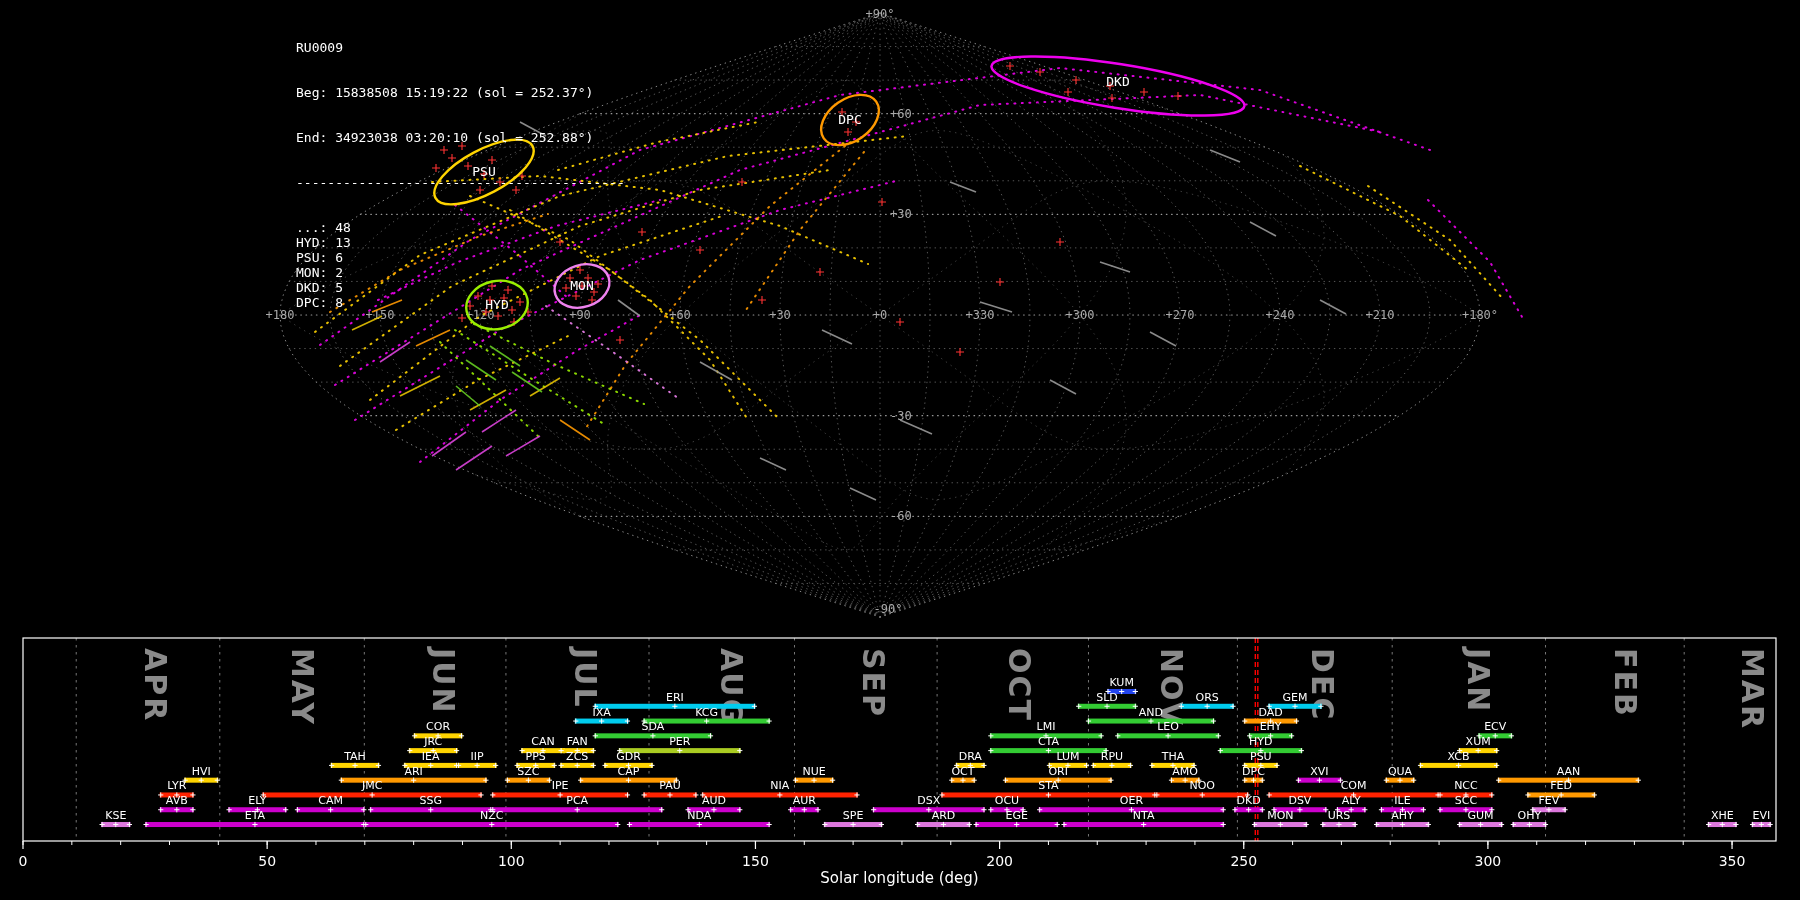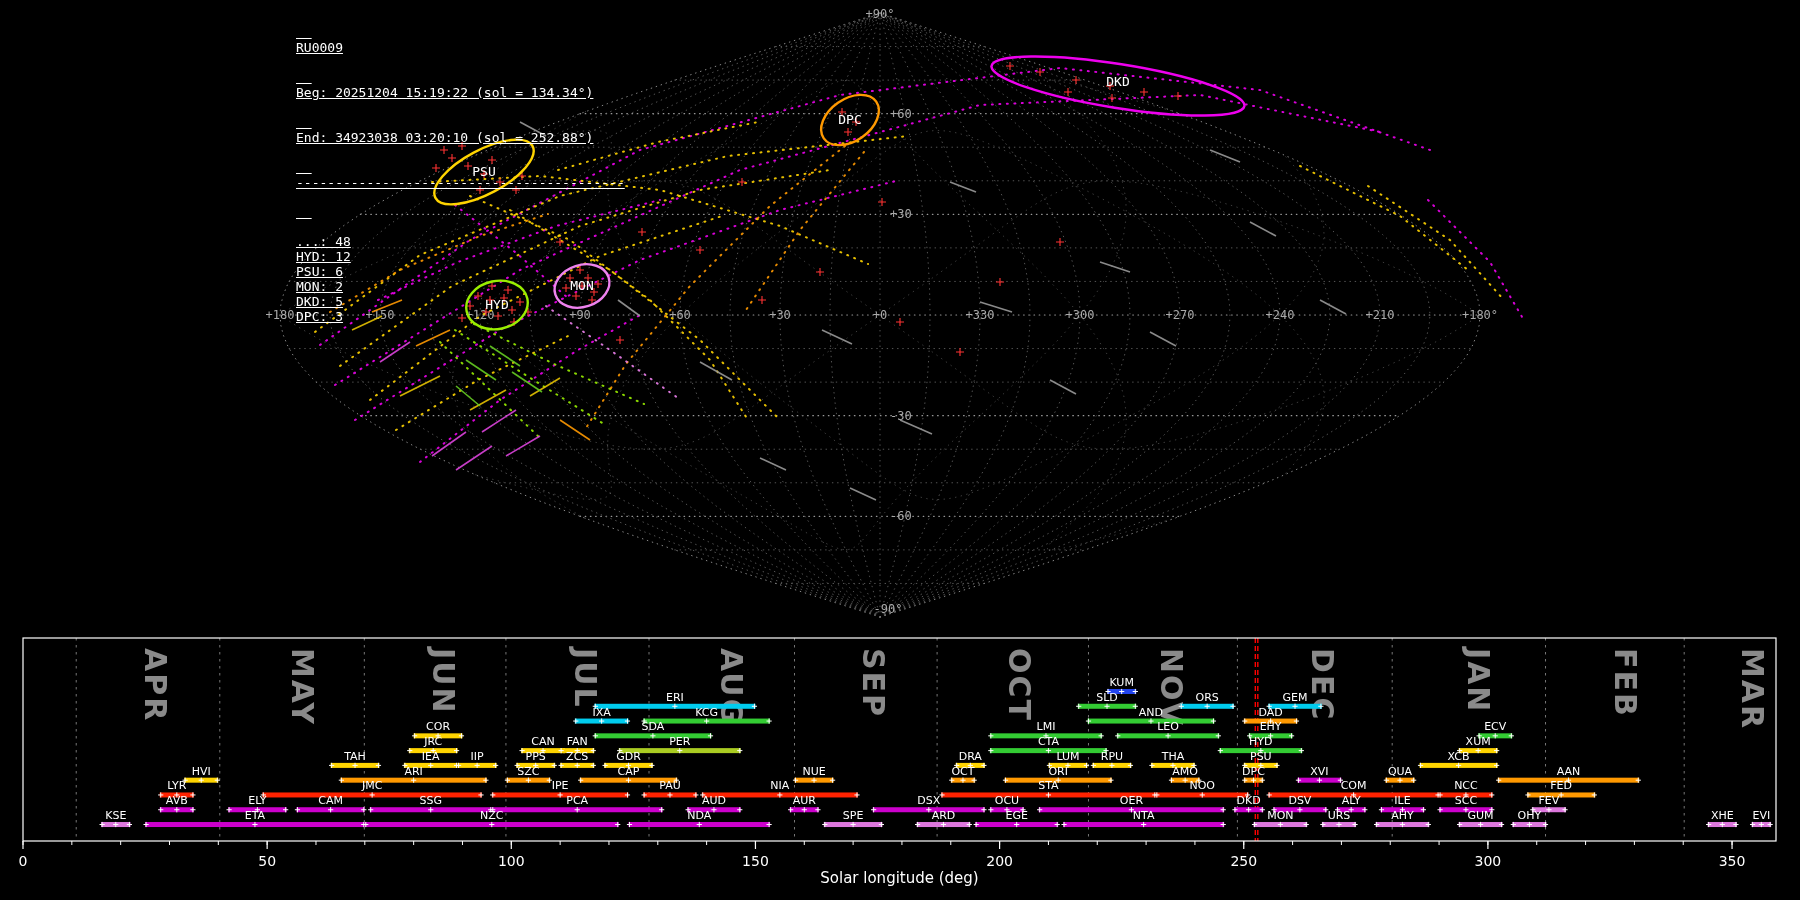--- a/index.html
+++ b/index.html
@@ -1,29 +1,29 @@
 <!DOCTYPE html>
 <html><head>
 <meta charset="utf-8">
 <style>
   html,body{margin:0;padding:0;background:#000;}
   body{width:1800px;height:900px;position:relative;overflow:hidden;font-family:"DejaVu Sans",sans-serif;}
   #plot-svg{position:absolute;left:0;top:0;}
-  .header{position:absolute;left:296px;top:10px;color:#fff;font-family:"DejaVu Sans Mono",monospace;font-size:13px;line-height:15px;white-space:pre;z-index:2;text-decoration:underline;}
-  .header .counts{margin-top:14px;}
+  .header{position:absolute;left:296px;top:10px;color:#fff;font-family:"DejaVu Sans Mono",monospace;font-size:13px;line-height:15px;white-space:pre;z-index:2;}
+  .header .counts{}
 </style>
 </head>
 <body>
 
 <div class="header">
   <div>RU0009</div>
-  <div>Beg: 20251204 15:19:22 (sol = 134.34°)</div>
+  <div>Beg: 15838508 15:19:22 (sol = 252.37°)</div>
   <div>End: 34923038 03:20:10 (sol = 252.88°)</div>
   <div>------------------------------------------</div>
-  <div class="counts" id="header-counts"><div>...: 48</div><div>HYD: 12</div><div>PSU: 6</div><div>MON: 2</div><div>DKD: 5</div><div>DPC: 3</div></div>
+  <div class="counts" id="header-counts"><div>...: 48</div><div>HYD: 13</div><div>PSU: 6</div><div>MON: 2</div><div>DKD: 5</div><div>DPC: 8</div></div>
 </div>
 
 <svg id="plot-svg" width="1800" height="900" viewBox="0 0 1800 900">
     <g>
       <line x1="775.8110933998418" y1="583.4444444444445" x2="984.1889066001582" y2="583.4444444444445" stroke="#555" stroke-width="1" stroke-dasharray="0.6 4.6" stroke-linecap="round"></line>
       <line x1="674.7879140045987" y1="549.8888888888889" x2="1085.2120859954014" y2="549.8888888888889" stroke="#555" stroke-width="1" stroke-dasharray="0.6 4.6" stroke-linecap="round"></line>
       <line x1="580" y1="516.3333333333334" x2="1180" y2="516.3333333333334" stroke="#9a9a9a" stroke-width="1.2" stroke-dasharray="0.6 4.6" stroke-linecap="round"></line>
       <line x1="494.3274341880764" y1="482.77777777777777" x2="1265.6725658119235" y2="482.77777777777777" stroke="#555" stroke-width="1" stroke-dasharray="0.6 4.6" stroke-linecap="round"></line>
       <line x1="420.3733341286132" y1="449.22222222222223" x2="1339.6266658713869" y2="449.22222222222223" stroke="#555" stroke-width="1" stroke-dasharray="0.6 4.6" stroke-linecap="round"></line>
       <line x1="360.3847577293368" y1="415.6666666666667" x2="1399.6152422706632" y2="415.6666666666667" stroke="#9a9a9a" stroke-width="1.2" stroke-dasharray="0.6 4.6" stroke-linecap="round"></line>

